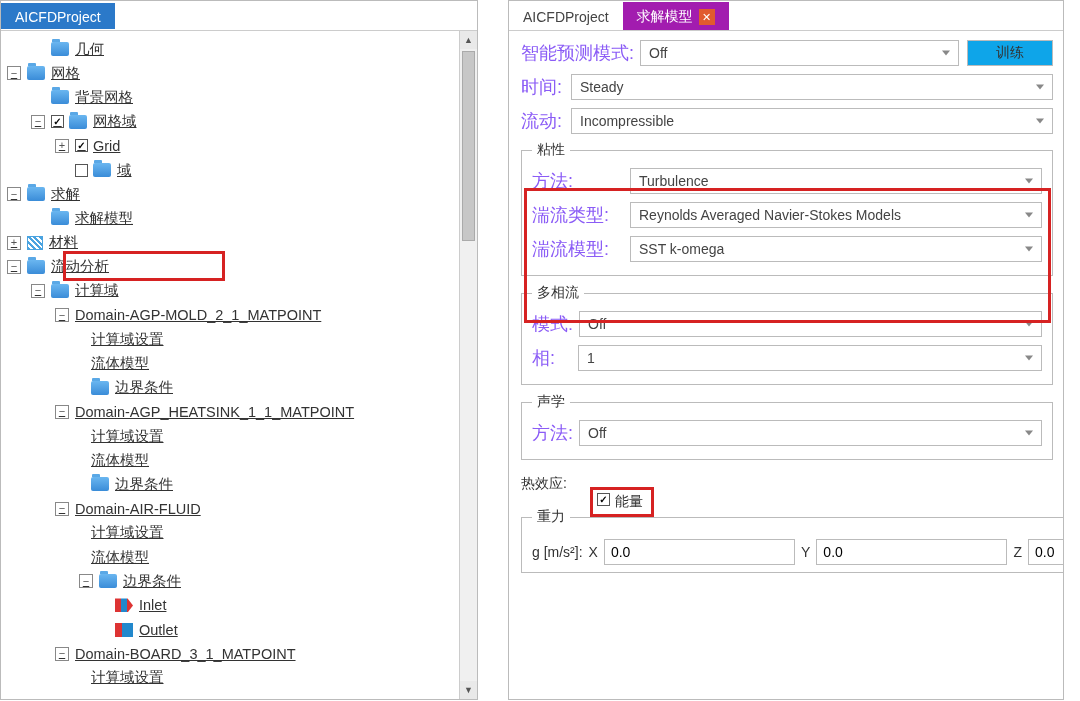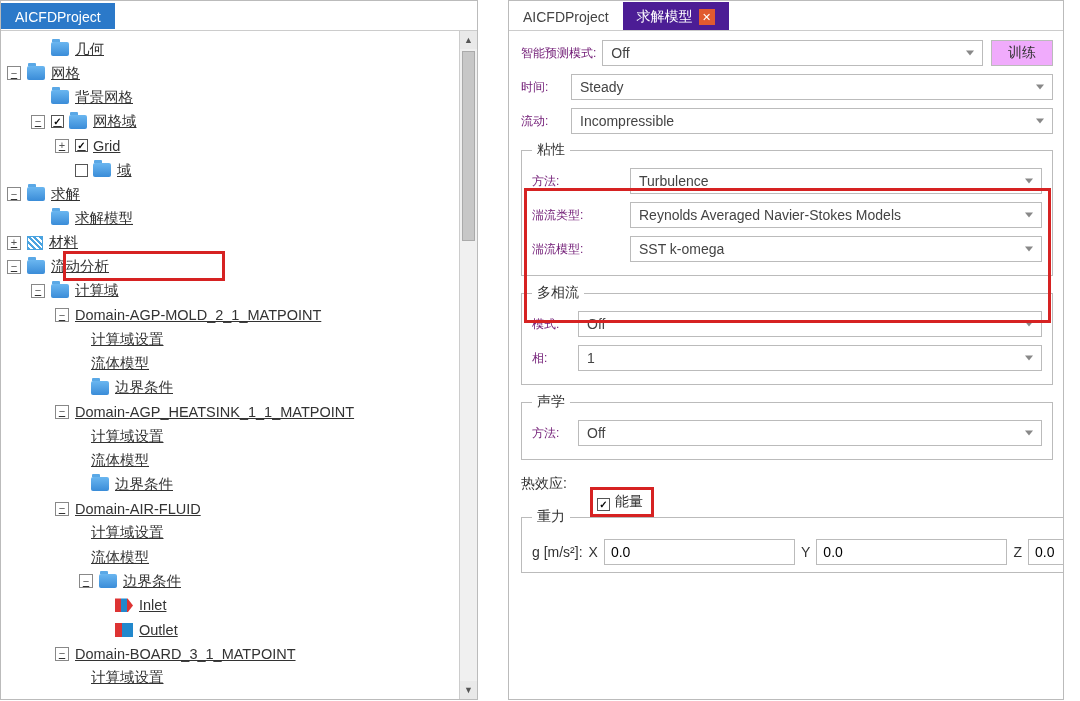--- a/index.html
+++ b/index.html
@@ -6,21 +6,21 @@
 body { margin: 0; background: #fff; display: flex; width: 1080px; height: 701px; font-size: 14px; color: #333; }
 
 .panel { position: relative; }
 .left-panel { width: 478px; height: 700px; border: 1px solid #bbb; }
 .right-panel { width: 556px; height: 700px; margin-left: 30px; border: 1px solid #bbb; display: flex; flex-direction: column; }
 
 .tab-bar { display: flex; background: #fff; border-bottom: 1px solid #ccc; height: 30px; align-items: center; }
 .tab { padding: 6px 14px 4px; font-size: 14px; cursor: pointer; }
 .tab.active-blue { background: #2b79c9; color: #fff; }
 .tab.inactive { background: #fff; color: #444; }
-.tab.active-blue2 { background: #4c1d95; color: #fff; position: relative; }
+.tab.active-blue2 { background: #a21caf; color: #fff; position: relative; }
 .close-box { display: inline-flex; width: 16px; height: 16px; background: #e15a2f; color: #fff; font-size: 11px; align-items: center; justify-content: center; margin-left: 6px; }
 
 .tree-wrap { position: relative; height: 668px; overflow: hidden; text-decoration: underline; }
 .tree { padding: 6px 0 0 6px; }
 .tree-row { display: flex; align-items: center; height: 24.2px; white-space: nowrap; }
 .indent { display: inline-block; width: 24px; flex-shrink: 0; }
 .expander { width: 14px; height: 14px; border: 1px solid #888; display: inline-flex; align-items: center; justify-content: center; font-size: 11px; line-height: 1; margin-right: 6px; background: #fff; cursor: pointer; flex-shrink: 0; color: #555; }
 .expander.empty { border: none; background: transparent; }
 .chk { width: 13px; height: 13px; border: 1px solid #555; margin-right: 5px; display: inline-flex; align-items: center; justify-content: center; font-size: 10px; flex-shrink: 0; }
 .chk.checked::after { content: "✓"; color: #000; font-weight: bold; }
@@ -35,32 +35,32 @@
 .outlet-icon { background: linear-gradient(90deg,#d33 40%, #28c 40%); }
 
 .vscroll { position: absolute; right: 0; top: 0; bottom: 0; width: 18px; background: #f0f0f0; border-left: 1px solid #ccc; }
 .vscroll .arrow { height: 18px; display: flex; align-items: center; justify-content: center; font-size: 9px; color: #555; background: #e9e9e9; cursor: pointer; }
 .vscroll .thumb { position: absolute; left: 2px; right: 2px; top: 20px; height: 190px; background: #c7c7c7; border: 1px solid #aaa; }
 
 .red-box-1 { position: absolute; top: 220px; left: 62px; width: 162px; height: 30px; border: 3px solid #d62222; pointer-events: none; }
 
 .form-area { padding: 8px 10px 0 12px; overflow: hidden; flex: 1; position: relative; }
 .form-row { display: flex; align-items: center; margin-bottom: 6px; height: 28px; }
-.form-label { width: auto; min-width: 44px; margin-right: 6px; font-size: 12px; color: #701a75; }
+.form-label { width: auto; min-width: 44px; margin-right: 6px; font-size: 18px; color: #8b5cf6; }
 .dropdown { flex: 1; height: 26px; border: 1px solid #bbb; background: #fff; display: flex; align-items: center; padding: 0 8px; position: relative; font-size: 14px; color: #444; }
 .dropdown::after { content: ""; position: absolute; right: 8px; top: 50%; width: 0; height: 0; border-left: 4px solid transparent; border-right: 4px solid transparent; border-top: 5px solid #888; transform: translateY(-50%); }
-.btn { height: 26px; padding: 0 16px; border: 1px solid #bbb; background: #f0abfc; margin-left: 8px; display: inline-flex; align-items: center; cursor: pointer; font-size: 14px; }
+.btn { height: 26px; padding: 0 28px; border: 1px solid #bbb; background: #0ea5e9; margin-left: 8px; display: inline-flex; align-items: center; cursor: pointer; font-size: 14px; }
 
 fieldset.group { border: 1px solid #bbb; margin: 6px 0 8px; padding: 8px 10px 6px; }
 fieldset.group > legend { padding: 0 5px; font-size: 14px; color: #333; }
 .group .form-row .form-label { min-width: 92px; }
 
 .thermal-row { display: flex; align-items: center; height: 32px; margin: 4px 0 8px; gap: 13px; }
 .thermal-label { margin-right: 10px; }
-.energy-box { display: flex; align-items: flex-end; border: 3px solid #d62222; padding: 3px 8px 3px 4px; margin-top: 35px; }
+.energy-box { display: flex; align-items: flex-start; border: 3px solid #d62222; padding: 3px 8px 3px 4px; margin-top: 35px; }
 
 .g-row { display: flex; align-items: center; height: 28px; margin-top: 4px; gap: 6px; }
 .g-input { flex: 1; min-width: 40px; height: 26px; border: 1px solid #bbb; padding: 0 6px; font-size: 14px; }
 
 .viscous-highlight { position: absolute; border: 3px solid #d62222; pointer-events: none; top: 157px; left: 15px; width: 527px; height: 135px; }
 
 .right-btn-row { display: flex; justify-content: flex-end; margin-top: 2px; }
 </style>
 </head>
 <body>

